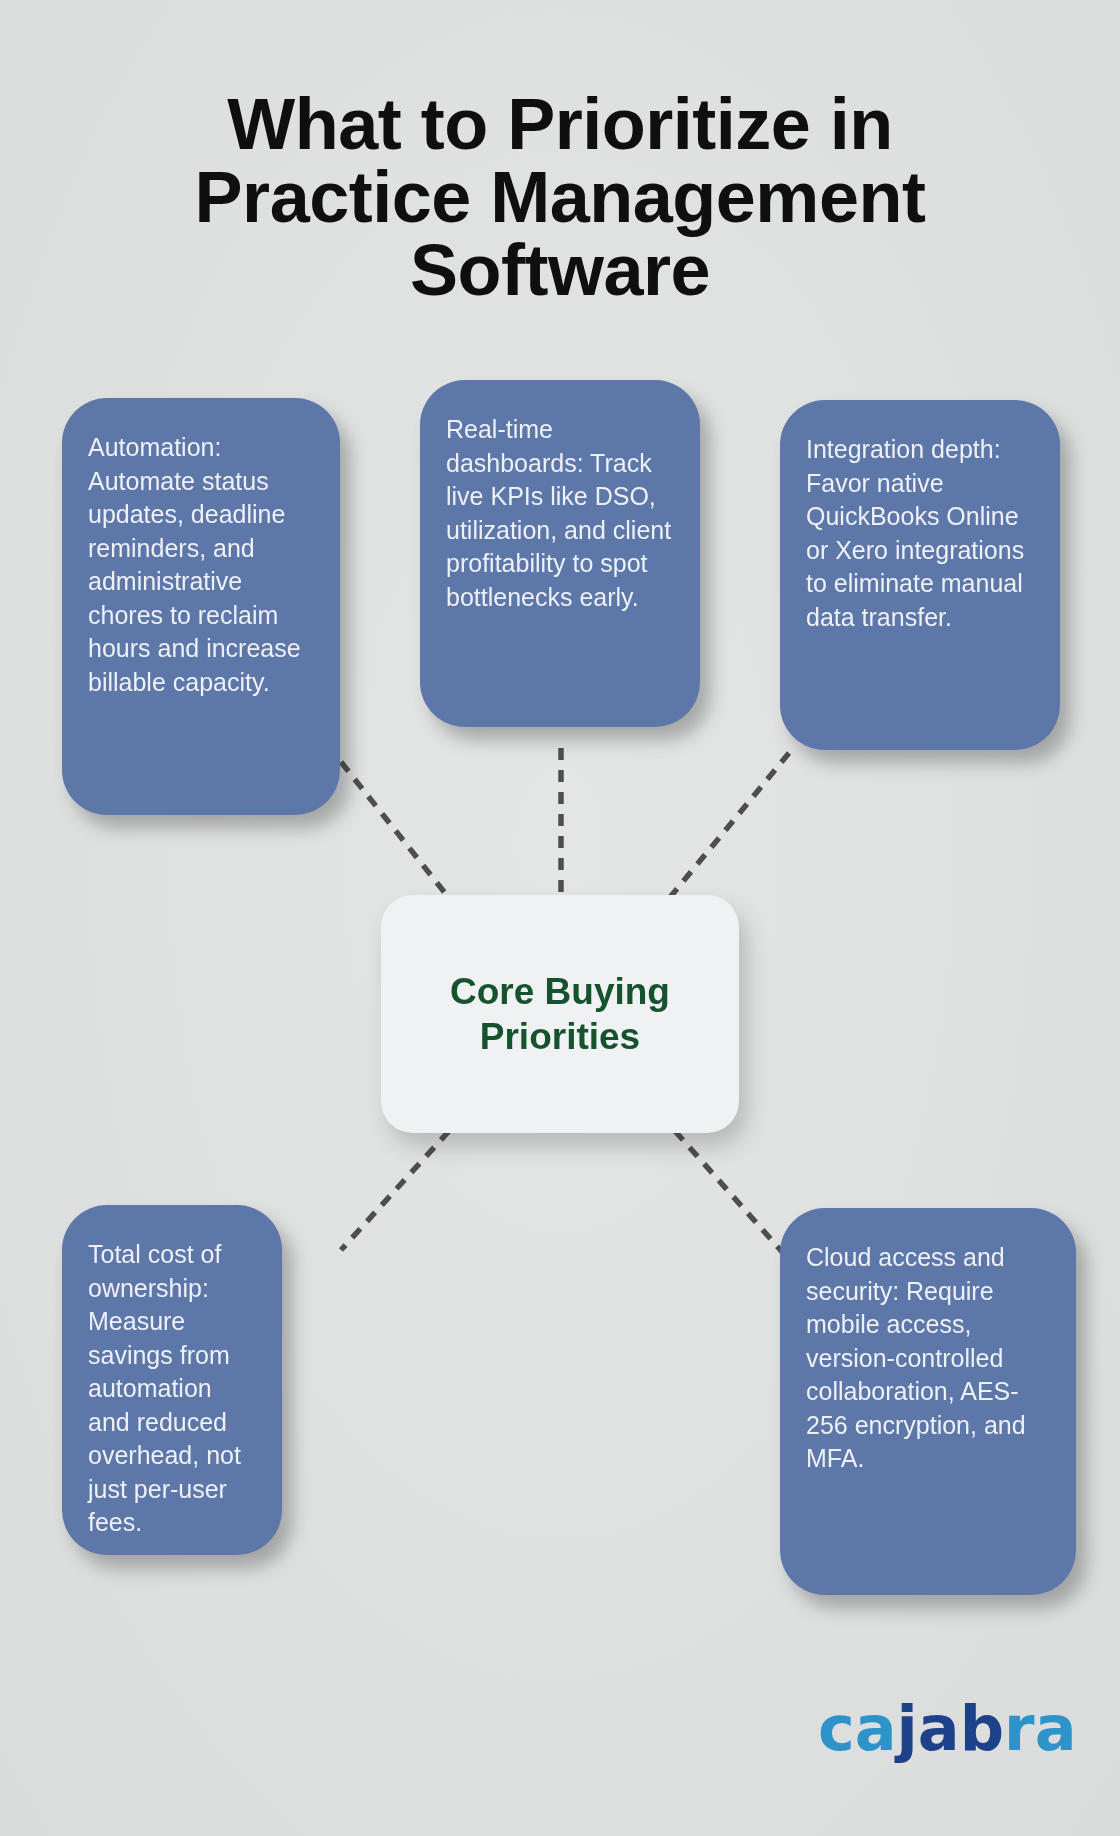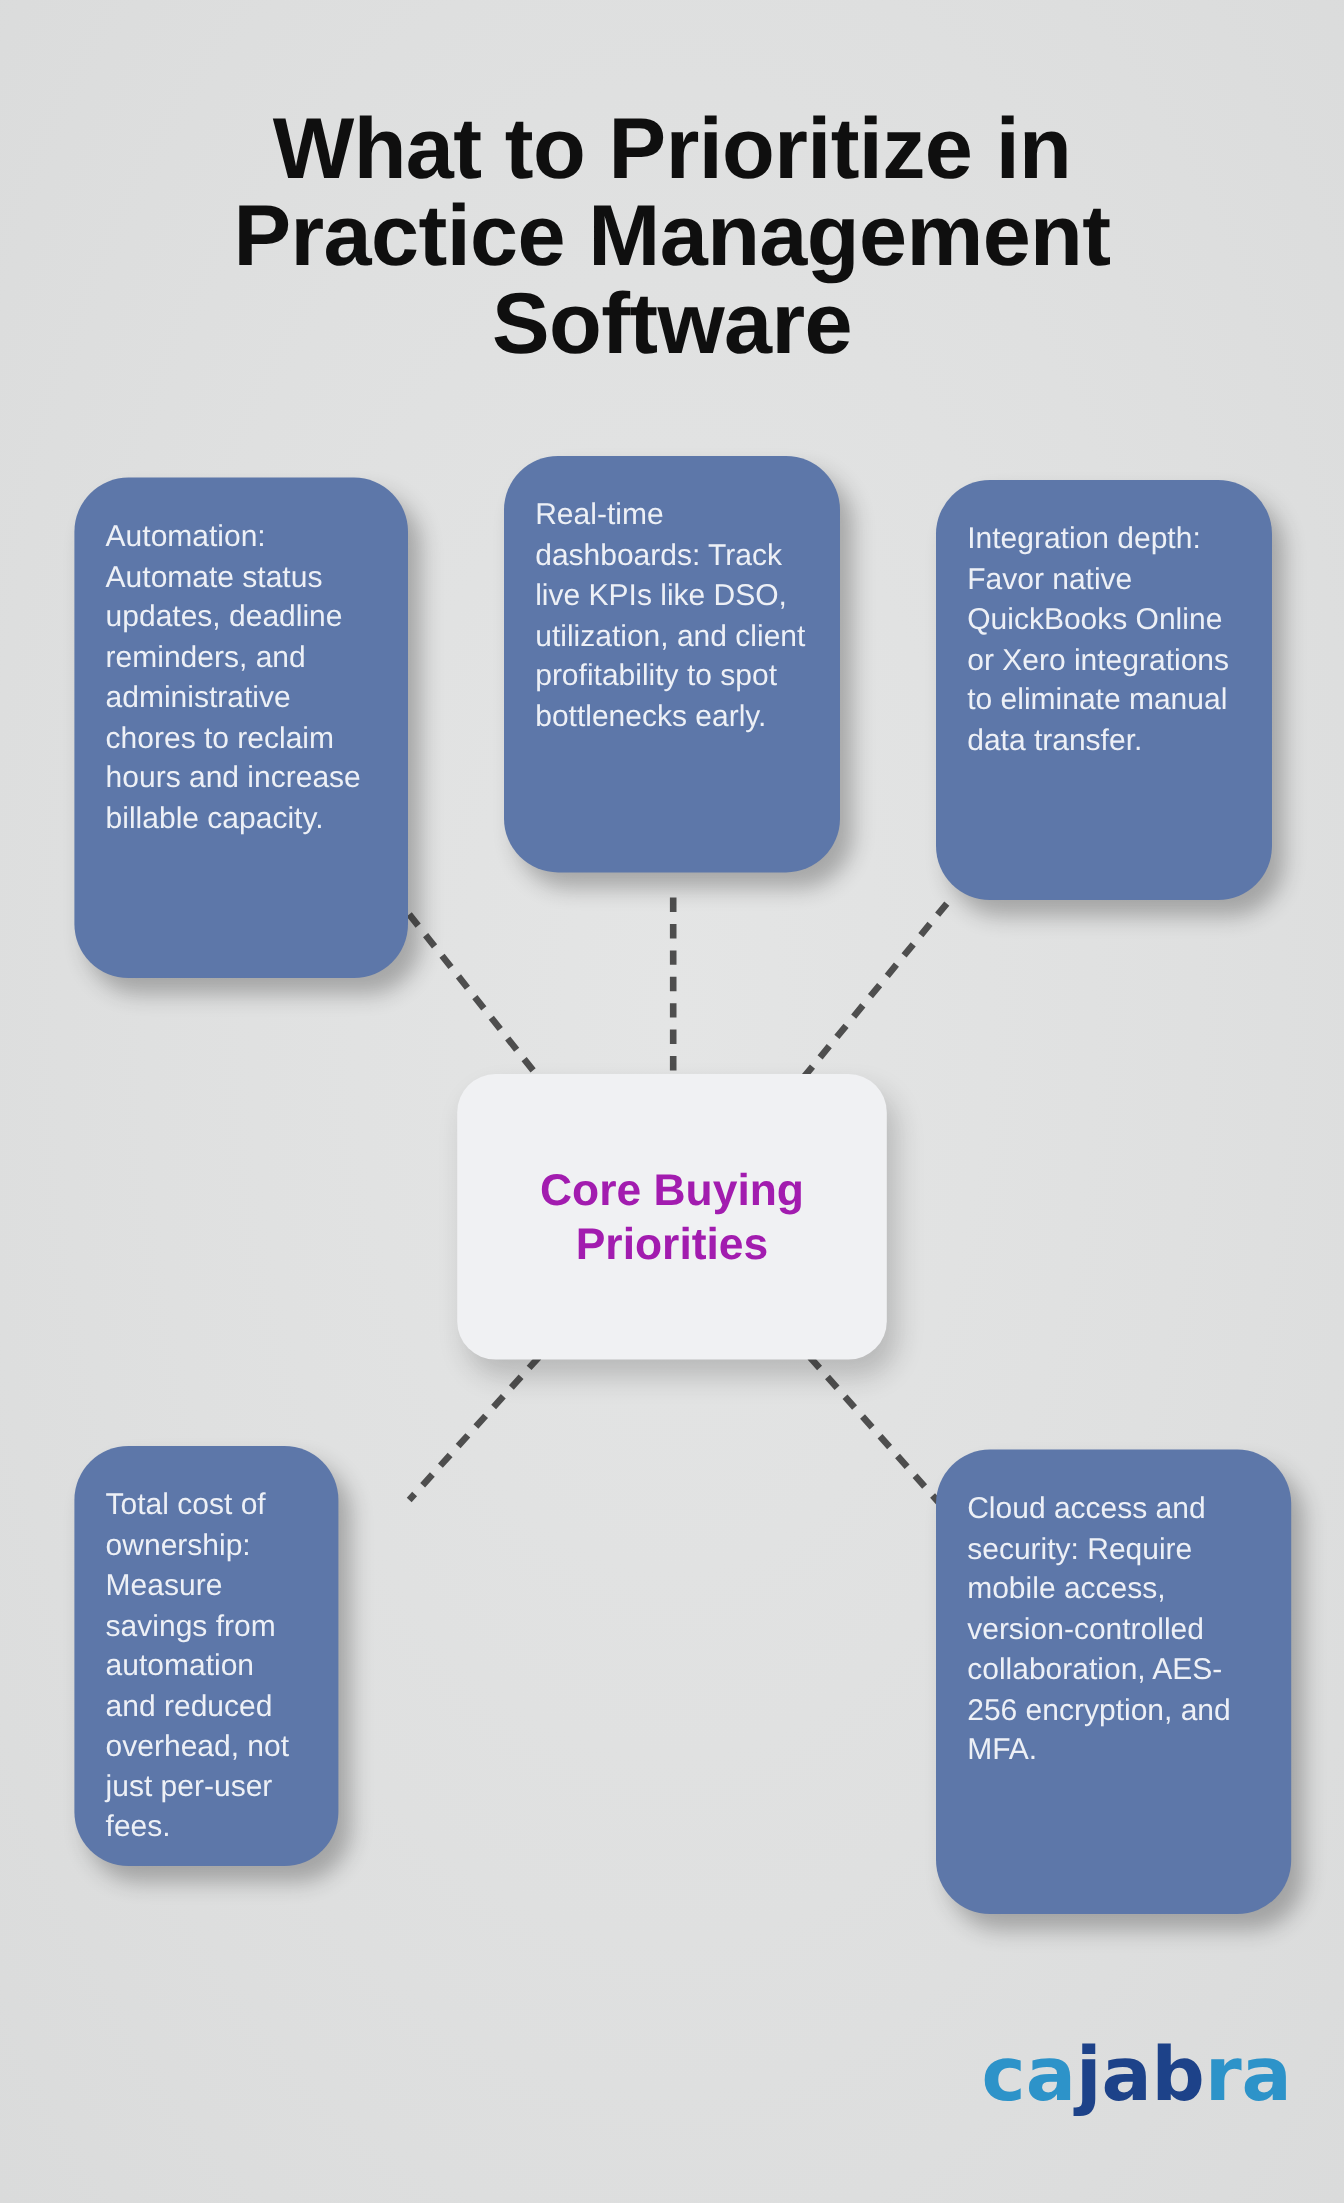--- a/index.html
+++ b/index.html
@@ -53,21 +53,21 @@
     background:#f0f1f3;
     border-radius:32px;
     box-shadow:8px 14px 22px rgba(40,40,40,0.22);
     display:flex;align-items:center;justify-content:center;
     text-align:center;
   }
   .center-label{
     font-size:37px;
     font-weight:700;
     line-height:1.22;
-    color:#a21caf;
+    color:#14532d;
     max-width:300px;
   }
   .logo{
     position:absolute;
     left:818px;top:1692px;width:300px;
     font-family:"DejaVu Sans", sans-serif;
     font-size:62px;
     font-weight:700;
     letter-spacing:0;
     white-space:nowrap;

